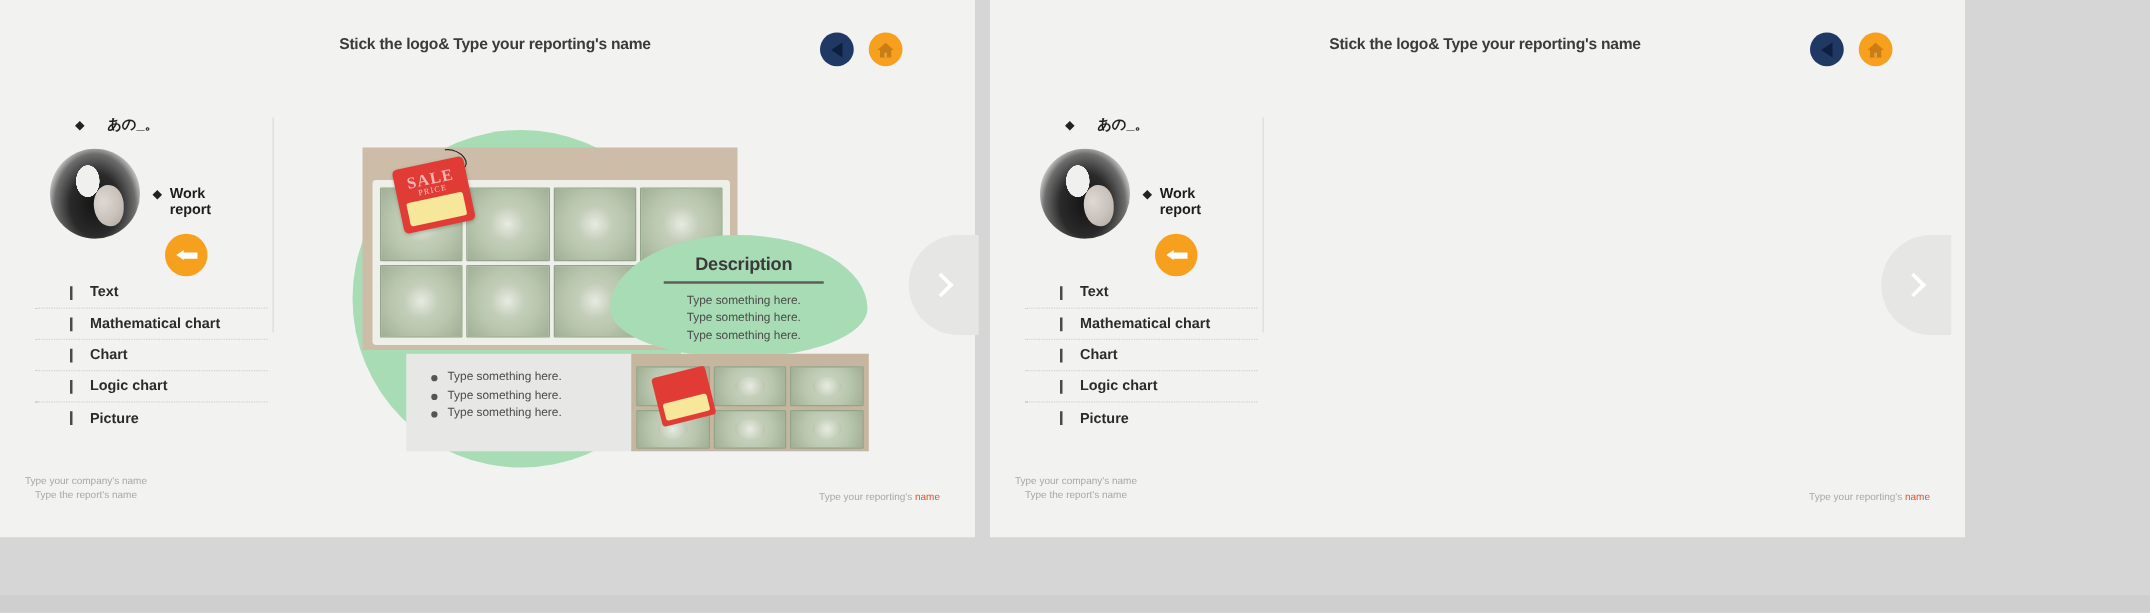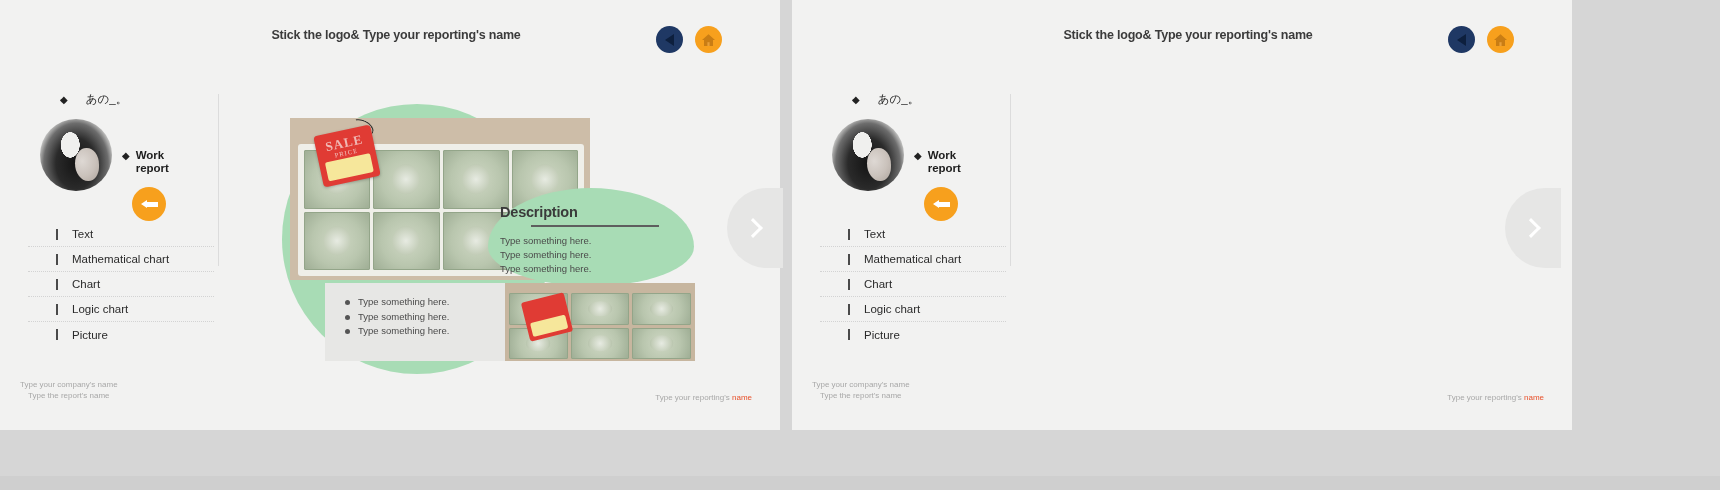--- a/index.html
+++ b/index.html
@@ -80,21 +80,21 @@
     display: flex;
     align-items: baseline;
     gap: 18px;
     margin-left: 20px;
   }
   .diamond {
     color: #222; font-size: 10px; line-height: 1;
   }
   .jp-label {
     font-size: 11.5px;
-    font-weight: 400;
+    font-weight: 700;
     color: #1d1d1d;
   }
   .avatar-row {
     display: flex;
     align-items: flex-start;
     margin-top: 12px;
     gap: 10px;
   }
   .avatar {
     width: 72px; height: 72px;
@@ -174,21 +174,21 @@
     padding-left: 28px;
   }
   .nav-item:last-child { border-bottom: none; }
   .nav-bar {
     width: 2px; height: 11px;
     background: #4a4a4a;
     flex: none;
   }
   .nav-label {
     font-size: 11.5px;
-    font-weight: 400;
+    font-weight: 700;
     color: #2b2b2b;
   }
 
   
   .footer-left {
     position: absolute;
     left: 20px;
     bottom: 28px;
     font-size: 8px;
     color: #a8a8a8;
@@ -301,20 +301,21 @@
     top: 188px;
     width: 206px; height: 98px;
     background: #a8dcb5;
     border-radius: 50% 50% 50% 50% / 60% 60% 40% 40%;
   }
   .desc-block-1 {
     position: absolute;
     left: 500px;
     top: 204px;
     width: 190px;
+    text-align: center;
   }
   .desc-title {
     font-size: 14.5px;
     font-weight: 700;
     color: #3a3a3a;
     letter-spacing: -0.2px;
   }
   .desc-rule {
     width: 128px;
     height: 1.5px;

